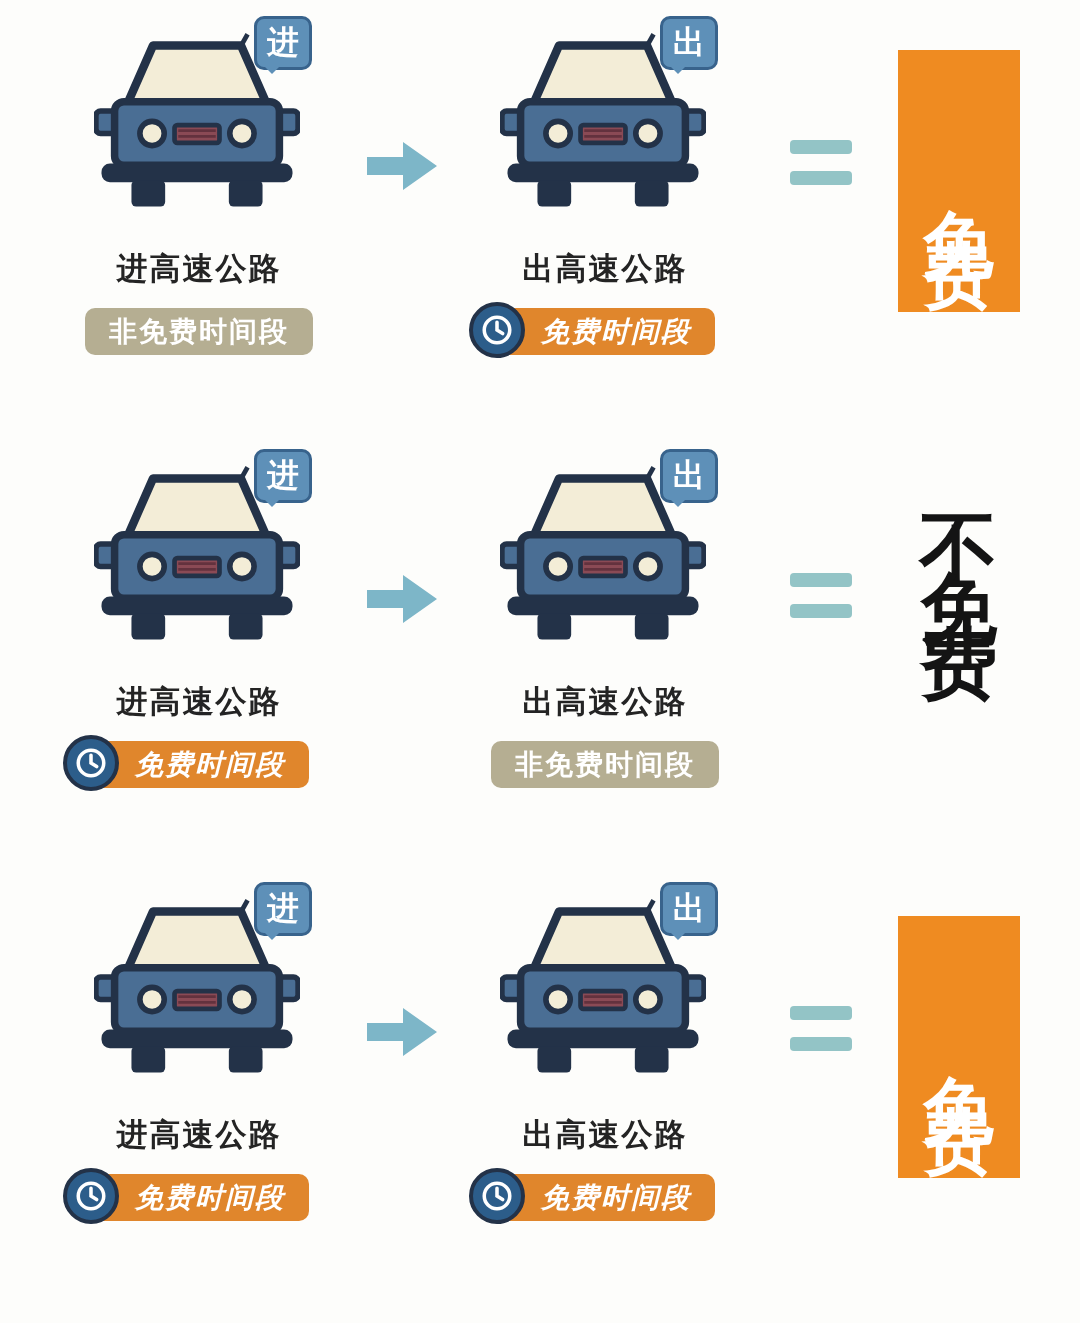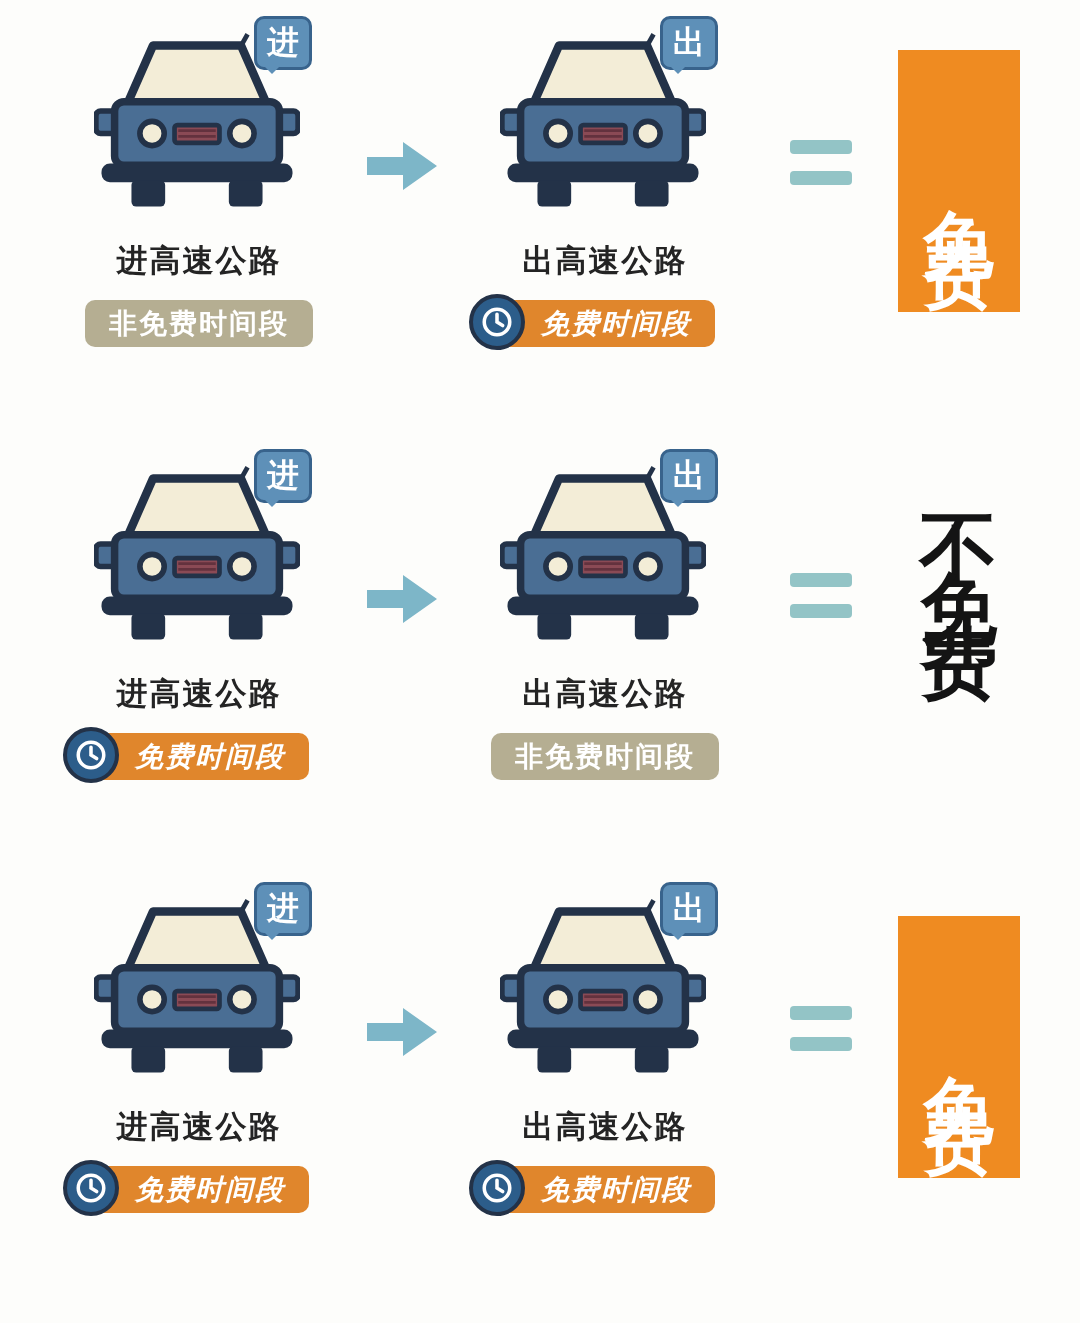--- a/index.html
+++ b/index.html
@@ -28,21 +28,21 @@
     display: flex; align-items: center; justify-content: center;
     color: #ffffff; font-size: 32px; font-weight: 700;
   }
   .badge::after {
     content: ""; position: absolute; left: 6px; bottom: -16px;
     border: 9px solid transparent;
     border-top-color: var(--badge-bg, #5e90b8);
   }
 
   .car-label {
-    margin-top: 16px;
+    margin-top: 24px;
     font-size: 31px; font-weight: 700;
     color: var(--label-text, #242424);
     letter-spacing: 2px;
     white-space: nowrap;
     text-align: center;
   }
 
   .tag-wrap { position: relative; margin-top: 18px; }
   .tag {
     display: inline-flex; align-items: center; justify-content: center;

